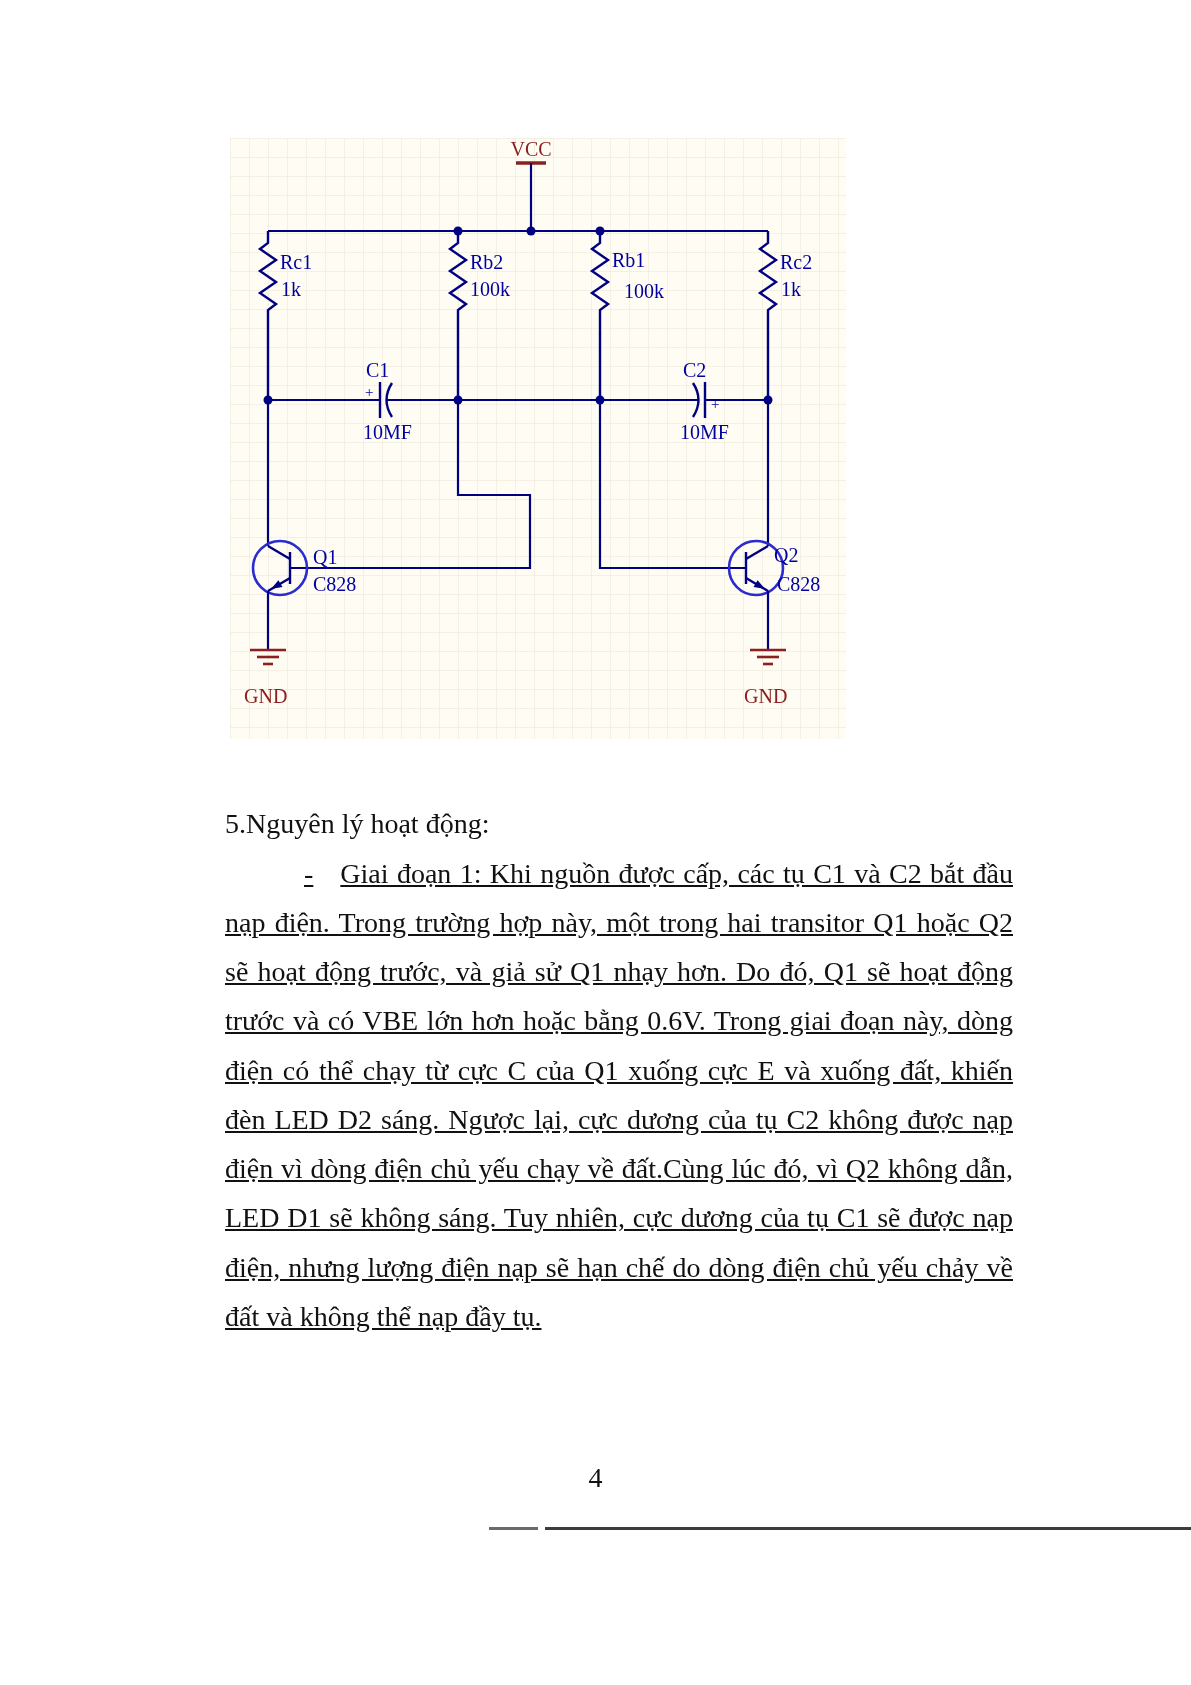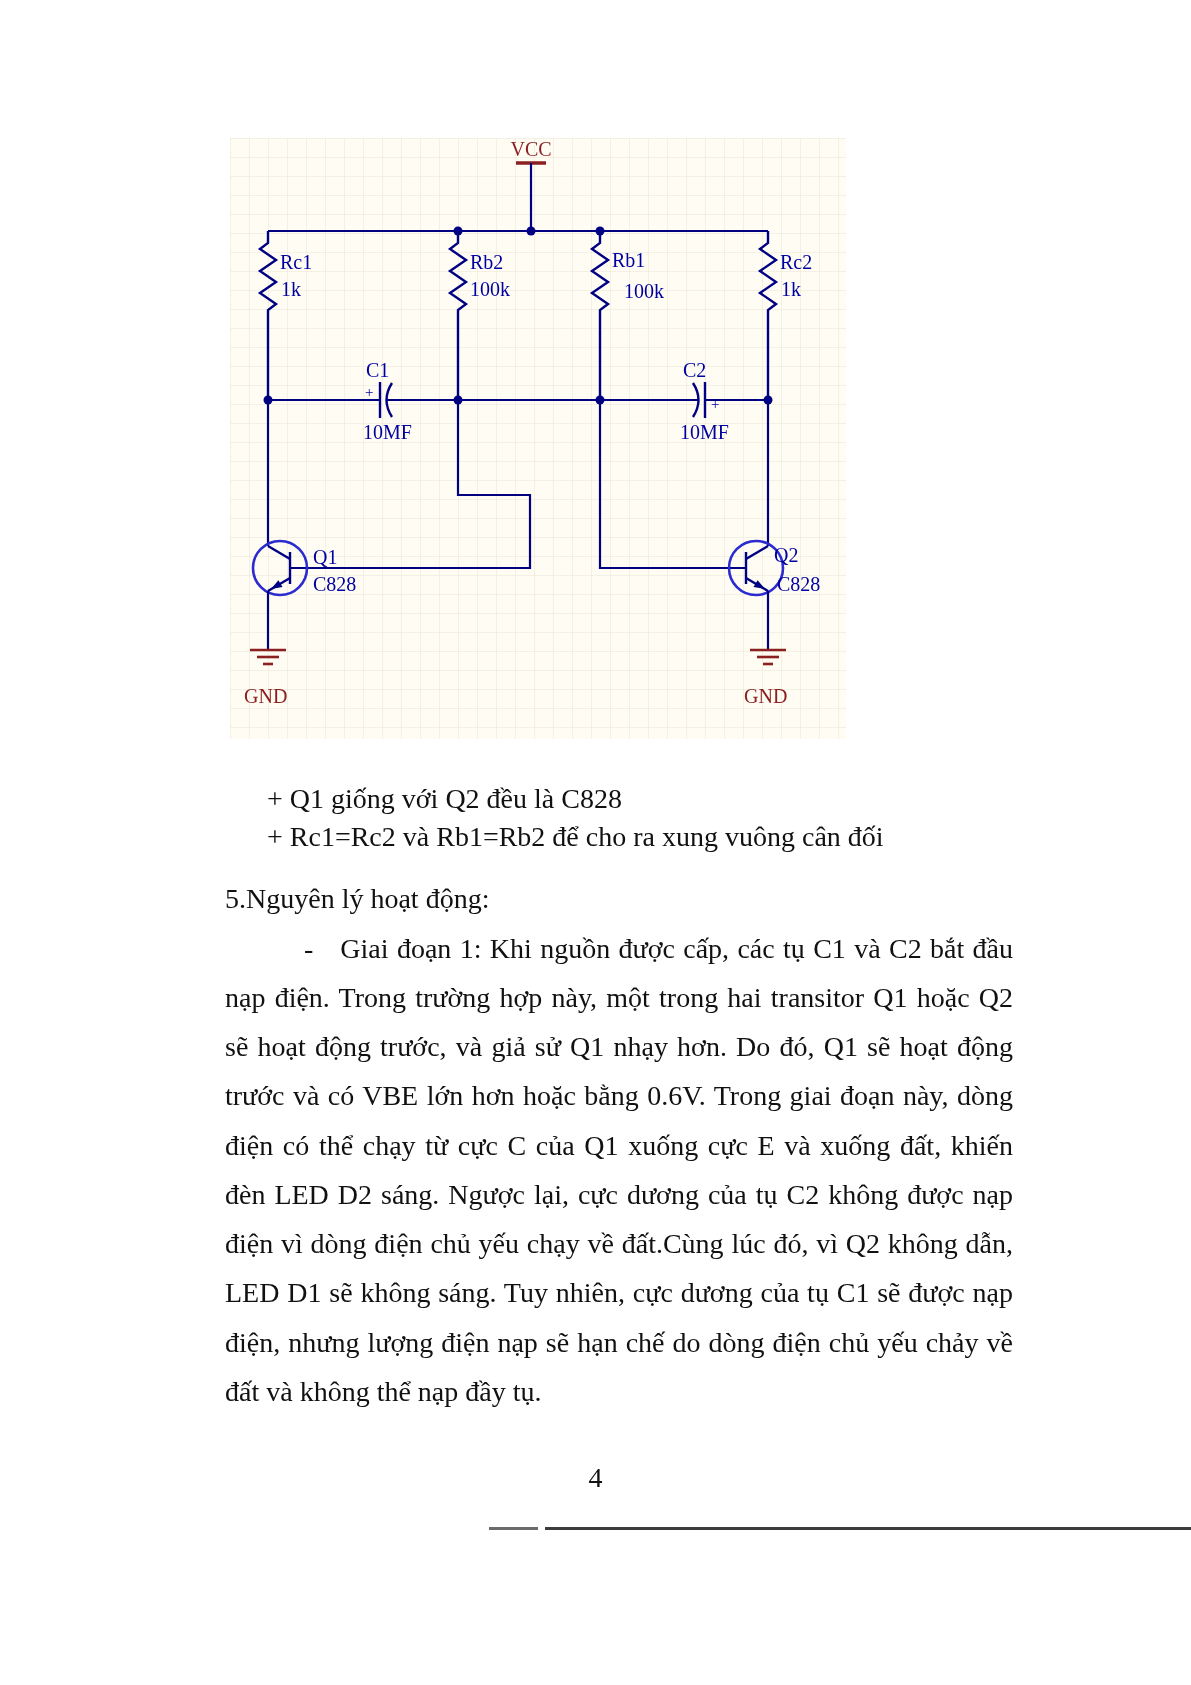--- a/index.html
+++ b/index.html
@@ -8,21 +8,21 @@
 
   .schematic{position:absolute;left:230px;top:138px;width:616px;height:601px;}
 
   .textcol{position:absolute;left:225px;top:780px;width:788px;font-size:28px;line-height:1.5;}
   .textcol p{margin:0;}
   .textcol .where{line-height:1.42;}
   .textcol .bullets p{margin-left:42px;line-height:1.34;}
   .textcol .par-couple{margin-top:20px;text-align:justify;text-indent:27px;line-height:1.6;}
   .textcol .sec-head{margin-top:24px;line-height:1.45;}
   .textcol .sec-intro{margin-left:13px;line-height:1.45;}
-  .textcol .stage{margin-top:4px;text-align:justify;text-indent:79px;line-height:1.76;}
+  .textcol .stage{margin-top:4px;text-align:justify;text-indent:79px;line-height:1.76;text-decoration:underline;}
   .list-dash{margin-right:27px;}
 
   .page-number{position:absolute;left:0;width:100%;bottom:38px;text-align:center;font-size:28px;}
 
   .edge-a{position:absolute;left:489px;bottom:2px;width:49px;height:3px;background:#6a6a6a;}
   .edge-b{position:absolute;left:545px;bottom:2px;width:646px;height:3px;background:#3c3c3c;}
 
   
   .wire{stroke:#000082;stroke-width:2.2;fill:none;}
   .comp{stroke:#000082;stroke-width:2.4;fill:none;}
@@ -149,24 +149,20 @@
       <text class="lbl" x="83" y="453">C828</text>
       <text class="lbl" x="544" y="424">Q2</text>
       <text class="lbl" x="547" y="453">C828</text>
 
       <text class="plbl" x="14" y="565">GND</text>
       <text class="plbl" x="514" y="565">GND</text>
     </svg>
   </div>
 
   <div class="textcol">
-    <div class="bullets">
-      <p>+ Q1 giống với Q2 đều là C828</p>
-      <p>+ Rc1=Rc2 và Rb1=Rb2 để cho ra xung vuông cân đối</p>
-    </div>
     <p class="sec-head">5.Nguyên lý hoạt động:</p>
     <p class="stage"><span class="list-dash">-</span><span>Giai đoạn 1: Khi nguồn được cấp, các tụ C1 và C2 bắt đầu nạp điện. Trong trường hợp này, một trong hai transitor Q1 hoặc Q2 sẽ hoạt động trước, và giả sử Q1 nhạy hơn. Do đó, Q1 sẽ hoạt động trước và có VBE lớn hơn hoặc bằng 0.6V. Trong giai đoạn này, dòng điện có thể chạy từ cực C của Q1 xuống cực E và xuống đất, khiến đèn LED D2 sáng. Ngược lại, cực dương của tụ C2 không được nạp điện vì dòng điện chủ yếu chạy về đất.Cùng lúc đó, vì Q2 không dẫn, LED D1 sẽ không sáng. Tuy nhiên, cực dương của tụ C1 sẽ được nạp điện, nhưng lượng điện nạp sẽ hạn chế do dòng điện chủ yếu chảy về đất và không thể nạp đầy tụ.</span></p>
   </div>
 
   <div class="page-number">4</div>
 
   <div class="edge-a"></div>
   <div class="edge-b"></div>
 
 </div>

